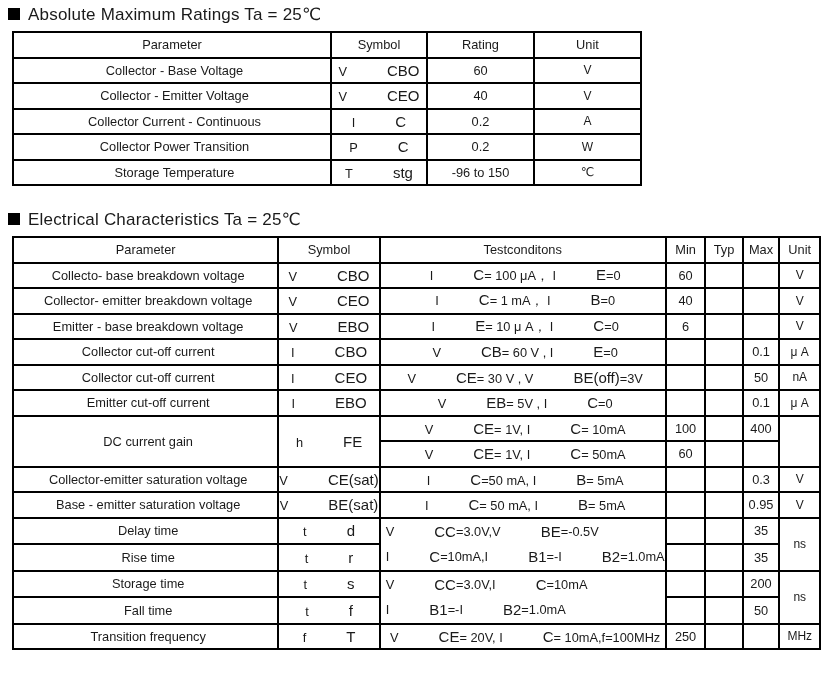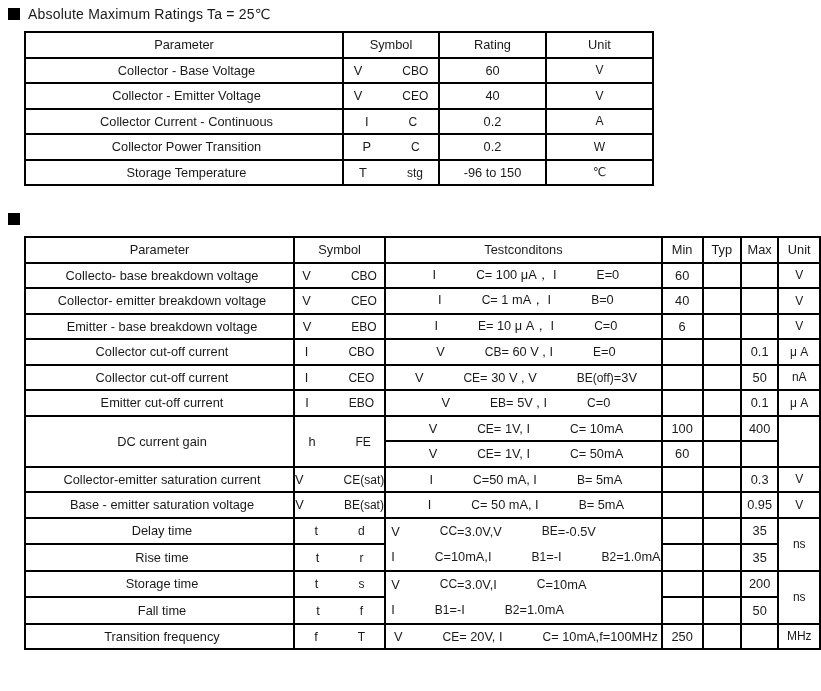--- a/index.html
+++ b/index.html
@@ -5,43 +5,43 @@
   html,body{margin:0;padding:0;background:#ffffff;}
   body{
     width:821px;height:691px;
     font-family:"Liberation Sans","DejaVu Sans",sans-serif;
     color:#1a1a1a;
     overflow:hidden;
   }
   .page{padding-top:3px;}
   .section-title{
     display:flex;align-items:center;gap:8px;
-    font-size:14px;letter-spacing:.2px;
+    font-size:17px;letter-spacing:.2px;
     margin:1px 0 7px 8px;height:20px;
   }
   .bullet{width:12px;height:12px;background:#000;flex:0 0 auto;}
   table{
     border-collapse:collapse;
-    margin-left:24px;
+    margin-left:12px;
     table-layout:fixed;
   }
   th,td{
     border:2px solid #000;
     font-size:12.8px;
     font-weight:normal;
     padding:0;
     height:23.5px;
     text-align:center;
     vertical-align:middle;
     overflow:hidden;
     white-space:nowrap;
   }
   td.c-param,td.c-cond{text-align:center;padding-left:5px;}
   th.c-param,th.c-cond{text-align:center;padding-left:0;}
-  .sub{font-size:12px;letter-spacing:0;padding-left:40px;}
+  .sub{font-size:15px;letter-spacing:0;padding-left:40px;}
   td.c-unit{font-size:12px;}
   
   .t1 col.w-param{width:318px;}
   .t1 col.w-sym{width:96px;}
   .t1 col.w-rating{width:107px;}
   .t1 col.w-unit{width:107px;}
   
   .t2 col.w-param{width:296px;}
   .t2 col.w-sym{width:78px;}
   .t2 col.w-cond{width:234px;}
@@ -111,20 +111,21 @@
           <td class="c-rating"><span>-96 to 150</span></td>
           <td class="c-unit"><span>℃</span></td>
         </tr>
       </tbody>
   </table>
 
   <div class="gap"></div>
 
   <div class="section-title">
     <span class="bullet"></span>
+    <span>Electrical Characteristics Ta = 25℃</span>
   </div>
 
   <table class="t2">
     <colgroup>
       <col class="w-param">
         <col class="w-sym">
         <col class="w-cond">
         <col class="w-min">
         <col class="w-typ">
         <col class="w-max">
@@ -205,21 +206,21 @@
           <td class="c-max"><span>400</span></td>
           <td class="c-unit" rowspan="2"></td>
         </tr>
         <tr>
           <td class="c-cond"><span>V</span><span class="sub">CE</span><span>= 1V, I</span><span class="sub">C</span><span>= 50mA</span></td>
           <td class="c-min"><span>60</span></td>
           <td class="c-typ"></td>
           <td class="c-max"></td>
         </tr>
         <tr>
-          <td class="c-param"><span>Collector-emitter saturation current</span></td>
+          <td class="c-param"><span>Collector-emitter saturation voltage</span></td>
           <td class="c-sym"><span>V</span><span class="sub">CE(sat)</span></td>
           <td class="c-cond"><span>I</span><span class="sub">C</span><span>=50 mA, I</span><span class="sub">B</span><span>= 5mA</span></td>
           <td class="c-min"></td>
           <td class="c-typ"></td>
           <td class="c-max"><span>0.3</span></td>
           <td class="c-unit"><span>V</span></td>
         </tr>
         <tr>
           <td class="c-param"><span>Base - emitter saturation voltage</span></td>
           <td class="c-sym"><span>V</span><span class="sub">BE(sat)</span></td>

